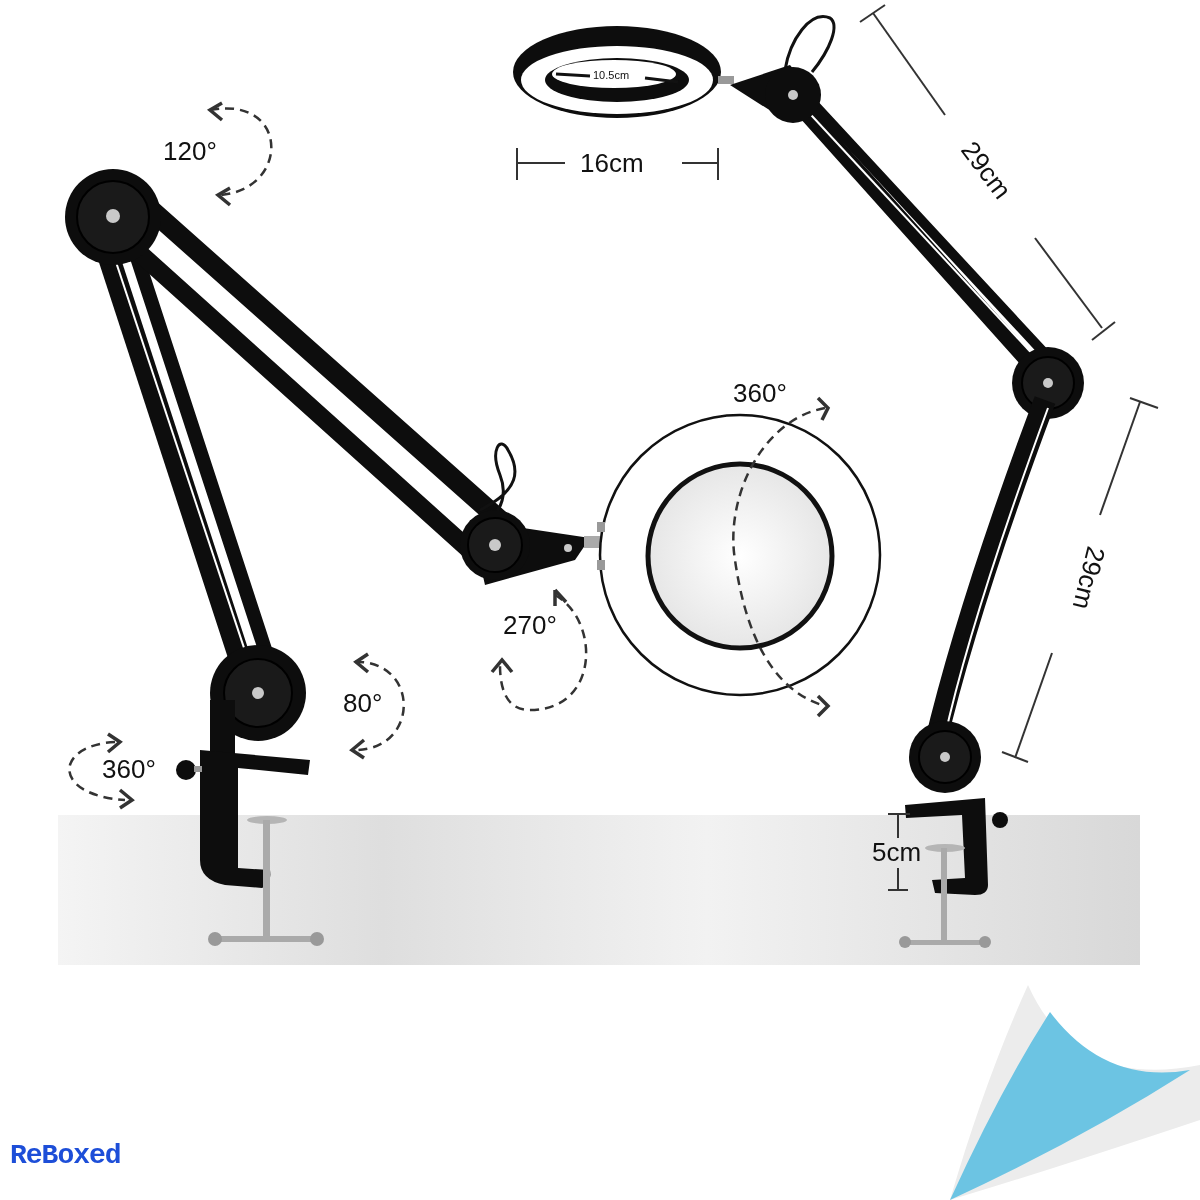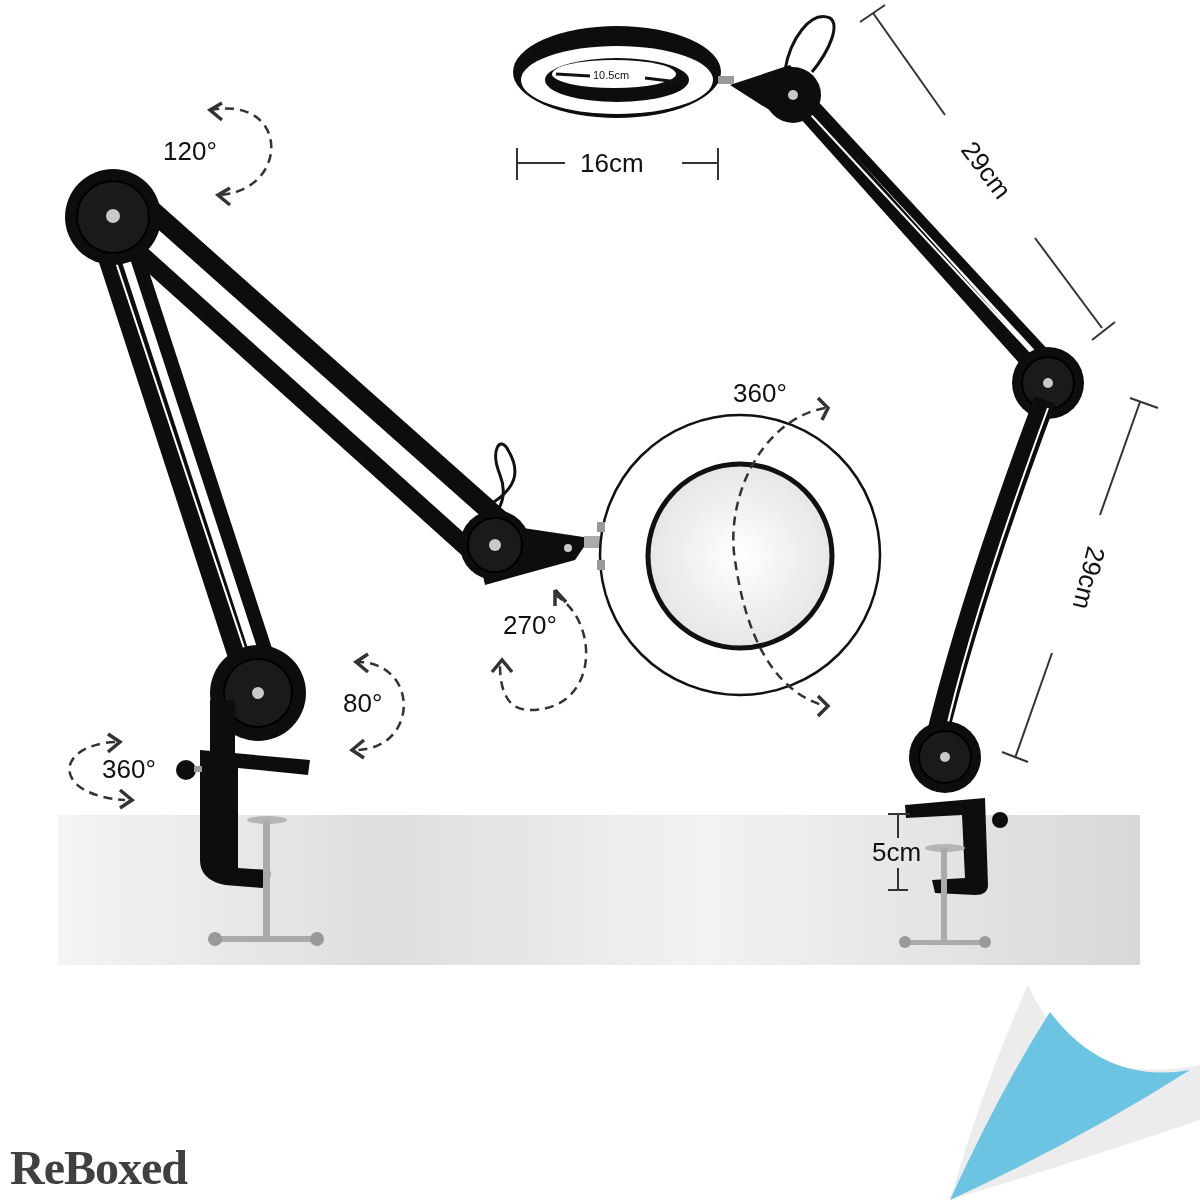--- a/index.html
+++ b/index.html
@@ -2,22 +2,22 @@
 <html><head>
 <meta charset="utf-8">
 <style>
   html, body { margin:0; padding:0; background:#ffffff; }
   body { width:1200px; height:1200px; position:relative; overflow:hidden;
          font-family:"Liberation Sans", sans-serif; }
   #stage { position:absolute; left:0; top:0; width:1200px; height:1200px; }
   svg text { font-family:"Liberation Sans", sans-serif; fill:#111; }
   .lbl { font-size:26px; }
   .lbl-sm { font-size:11px; }
-  .logo { position:absolute; left:10px; top:1140px; font-size:48px; font-weight:bold;
-          color:#404040; letter-spacing:-1px; font-family:Liberation Serif, serif; }
+  .logo { position:absolute; left:10px; top:1140px; font-size:28px; font-weight:bold;
+          color:#1d4ed8; letter-spacing:-1px; font-family:Liberation Mono, monospace; }
 </style>
 </head>
 <body>
 
 <div id="stage">
 <svg width="1200" height="1200" viewBox="0 0 1200 1200" xmlns="http://www.w3.org/2000/svg">
   <defs>
     <linearGradient id="tableGrad" x1="0" x2="1" y1="0" y2="0">
       <stop offset="0" stop-color="#f4f4f4"></stop>
       <stop offset="0.3" stop-color="#dedede"></stop>

